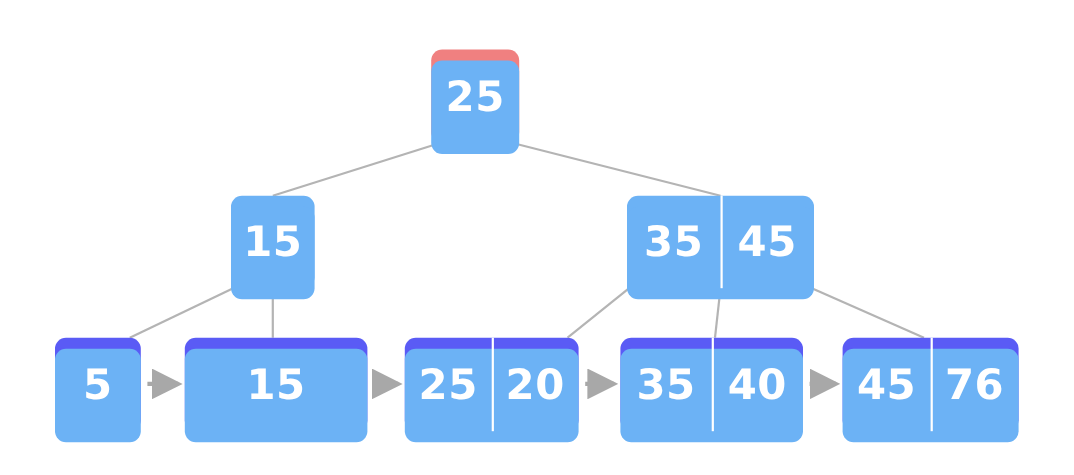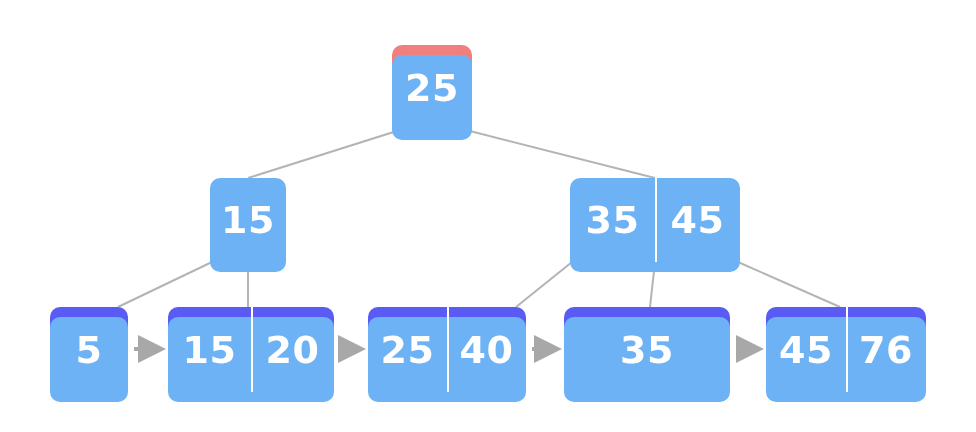--- a/index.html
+++ b/index.html
@@ -128,30 +128,30 @@
         <div class="cell">35</div>
         <div class="cell">45</div>
       </div>
       <div class="node leaf" style="left: 50px; top: 307px; width: 78px; height: 85px;">
         <div class="shadow-layer"></div>
         <div class="cell">5</div>
       </div>
       <div class="node leaf" style="left: 168px; top: 307px; width: 166px; height: 85px;">
         <div class="shadow-layer"></div>
         <div class="cell">15</div>
-        <div class="cell">20</div>
       </div>
       <div class="node leaf" style="left: 368px; top: 307px; width: 158px; height: 85px;">
         <div class="shadow-layer"></div>
         <div class="cell">25</div>
-        <div class="cell">40</div>
+        <div class="cell">20</div>
       </div>
       <div class="node leaf" style="left: 564px; top: 307px; width: 166px; height: 85px;">
         <div class="shadow-layer"></div>
         <div class="cell">35</div>
+        <div class="cell">40</div>
       </div>
       <div class="node leaf" style="left: 766px; top: 307px; width: 160px; height: 85px;">
         <div class="shadow-layer"></div>
         <div class="cell">45</div>
         <div class="cell">76</div>
       </div>
     </div>
 
 </div>
 

